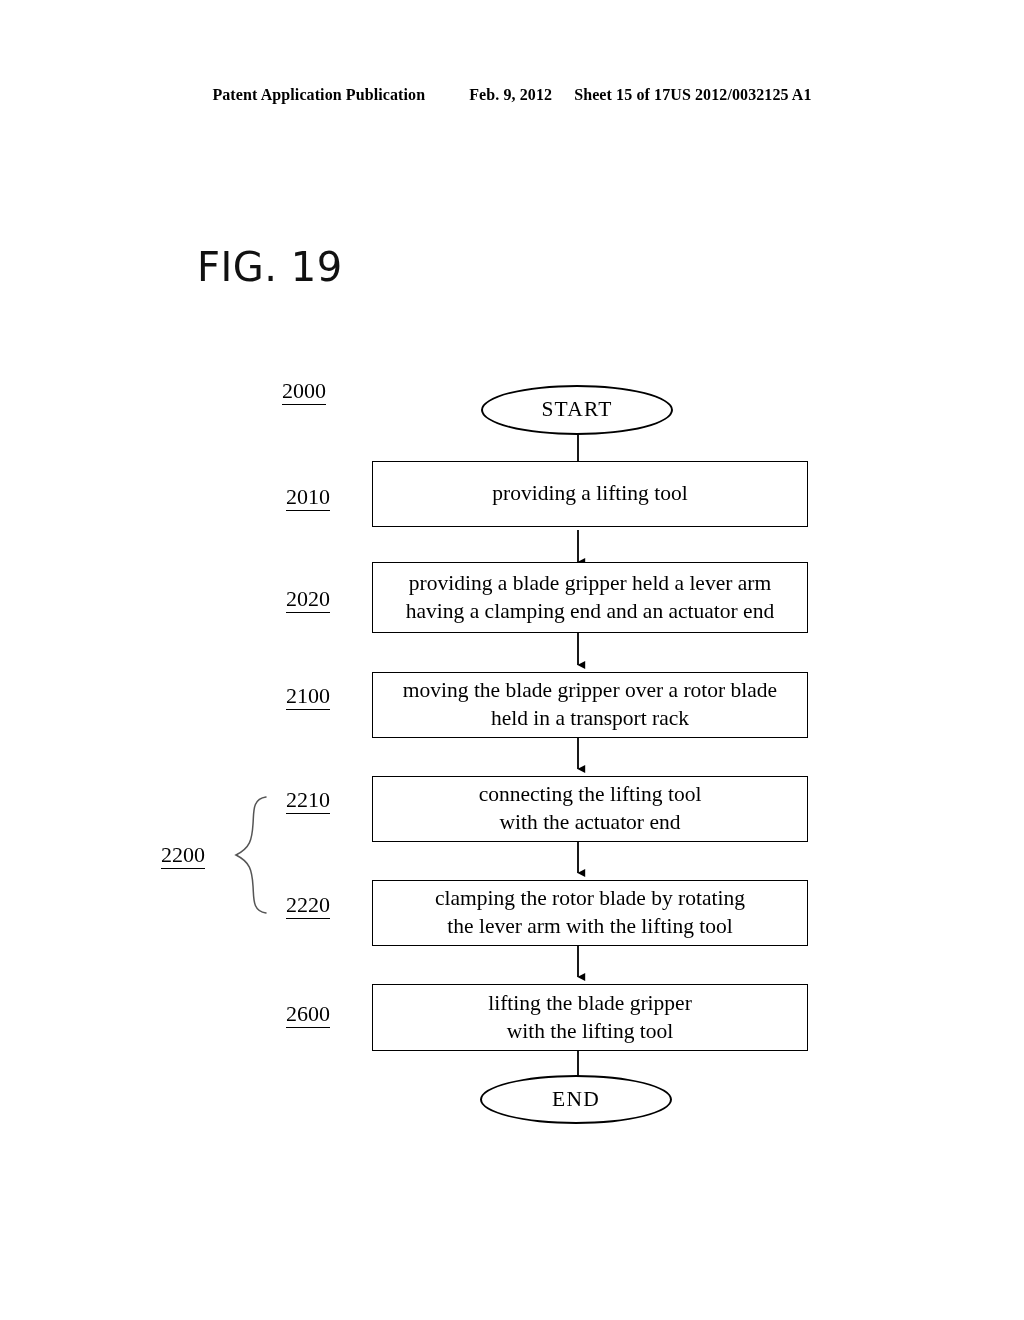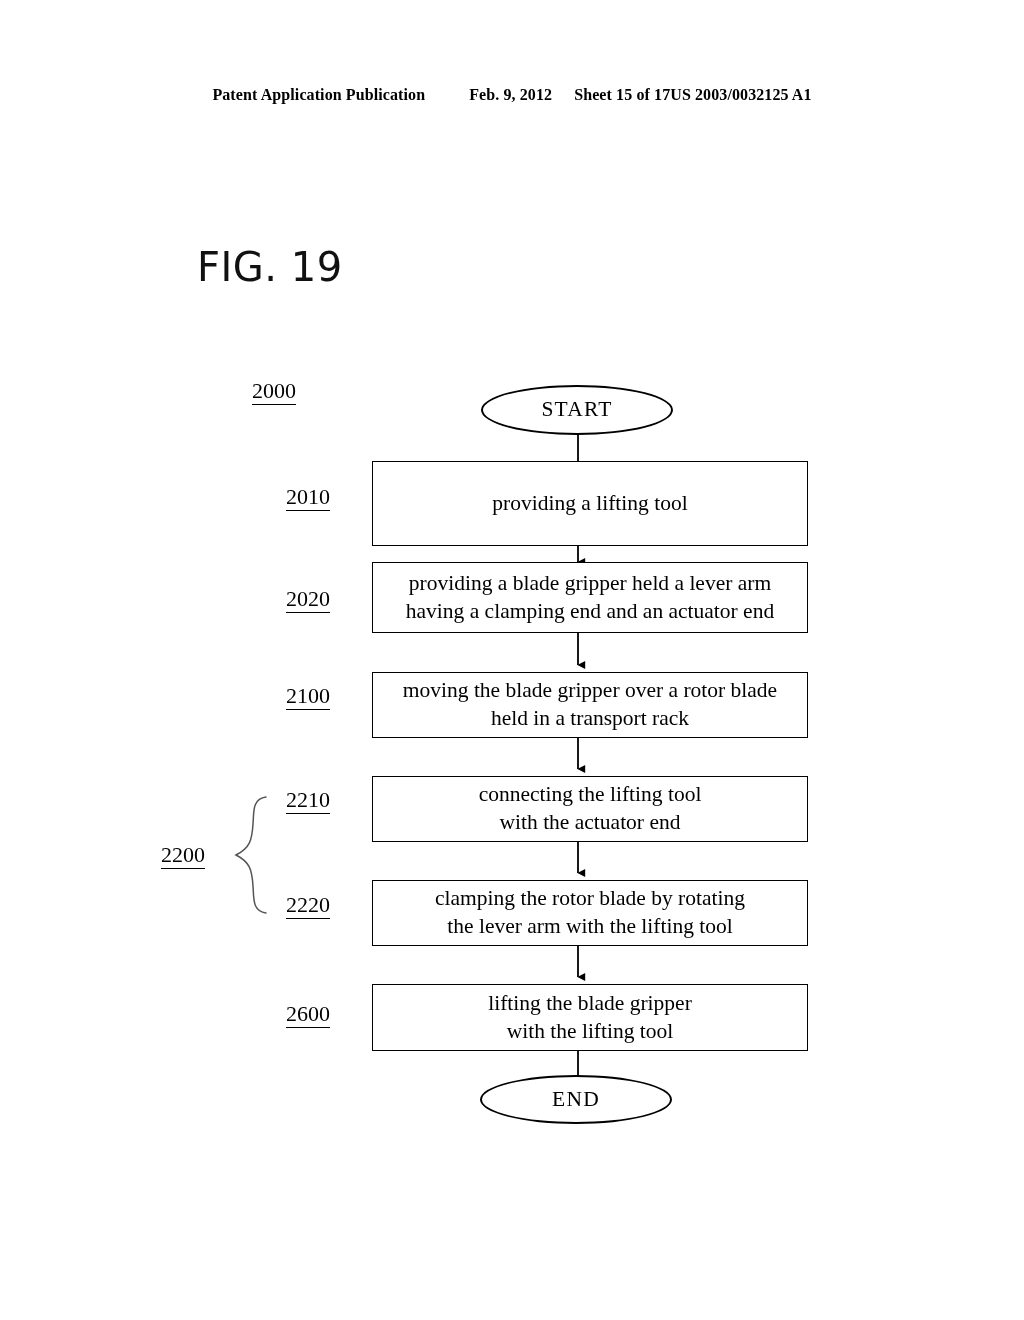--- a/index.html
+++ b/index.html
@@ -103,21 +103,21 @@
     padding-bottom: 1px;
   }
 </style>
 </head>
 <body>
 
 <div id="page-header">
   <span class="hdr-pub">Patent Application Publication</span>
   <span class="hdr-date">Feb. 9, 2012</span>
   <span class="hdr-sheet">Sheet 15 of 17</span>
-  <span class="hdr-docnum">US 2003/0032125 A1</span>
+  <span class="hdr-docnum">US 2012/0032125 A1</span>
 </div>
 
 <div id="fig-title">FIG. 19</div>
 
 <div id="flowchart">
 
   <svg id="flow-svg" viewBox="0 0 1024 1320" xmlns="http://www.w3.org/2000/svg">
     <defs>
       <marker id="arrowhead" markerWidth="9" markerHeight="9" refX="4.2" refY="7.6" orient="auto" markerUnits="userSpaceOnUse">
         <path d="M 0.3 0.4 L 8.1 0.4 L 4.2 8.2 Z" fill="#000"></path>
@@ -141,25 +141,25 @@
     <path d="M 266 797
              C 252 799, 254 812, 253 824
              C 252 840, 250 848, 236 855
              C 250 862, 252 870, 253 886
              C 254 898, 252 911, 266 913" fill="none" stroke="#555" stroke-width="1.5" stroke-linecap="round"></path>
   </svg>
 
   <div class="node terminal" style="left:481px; top:385px; width:192px; height:50px;">
     <span class="node-text">START</span>
   </div>
-  <div class="ref" style="left:214px; top:378px;text-align:center;">
+  <div class="ref" style="left:206px; top:378px;">
     <span class="ref-num">2000</span>
   </div>
 
-  <div class="node process" style="top:461px; height:85px;">
+  <div class="node process" style="top:461px; height:66px;">
     <span class="node-text">
       <span>providing a lifting tool</span>
     </span>
   </div>
   <div class="ref" style="left:210px; top:484px;">
     <span class="ref-num">2010</span>
   </div>
 
   <div class="node process" style="top:562px; height:71px;">
     <span class="node-text">

